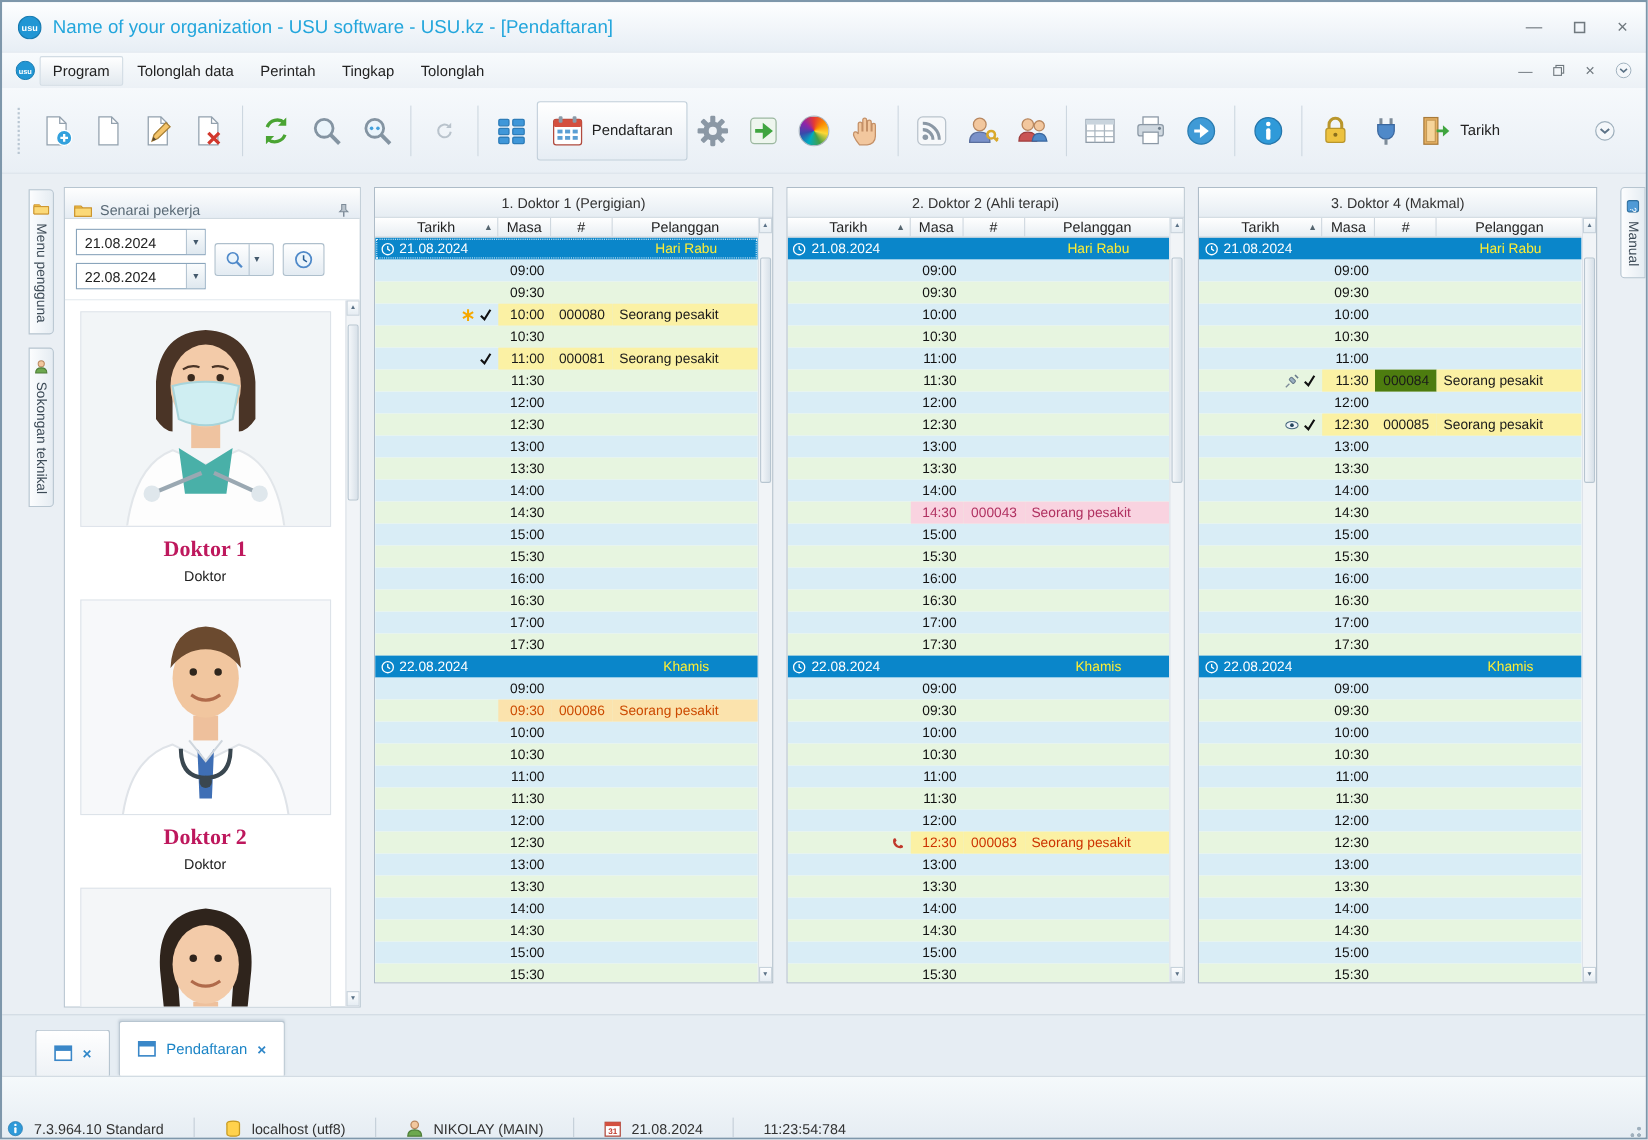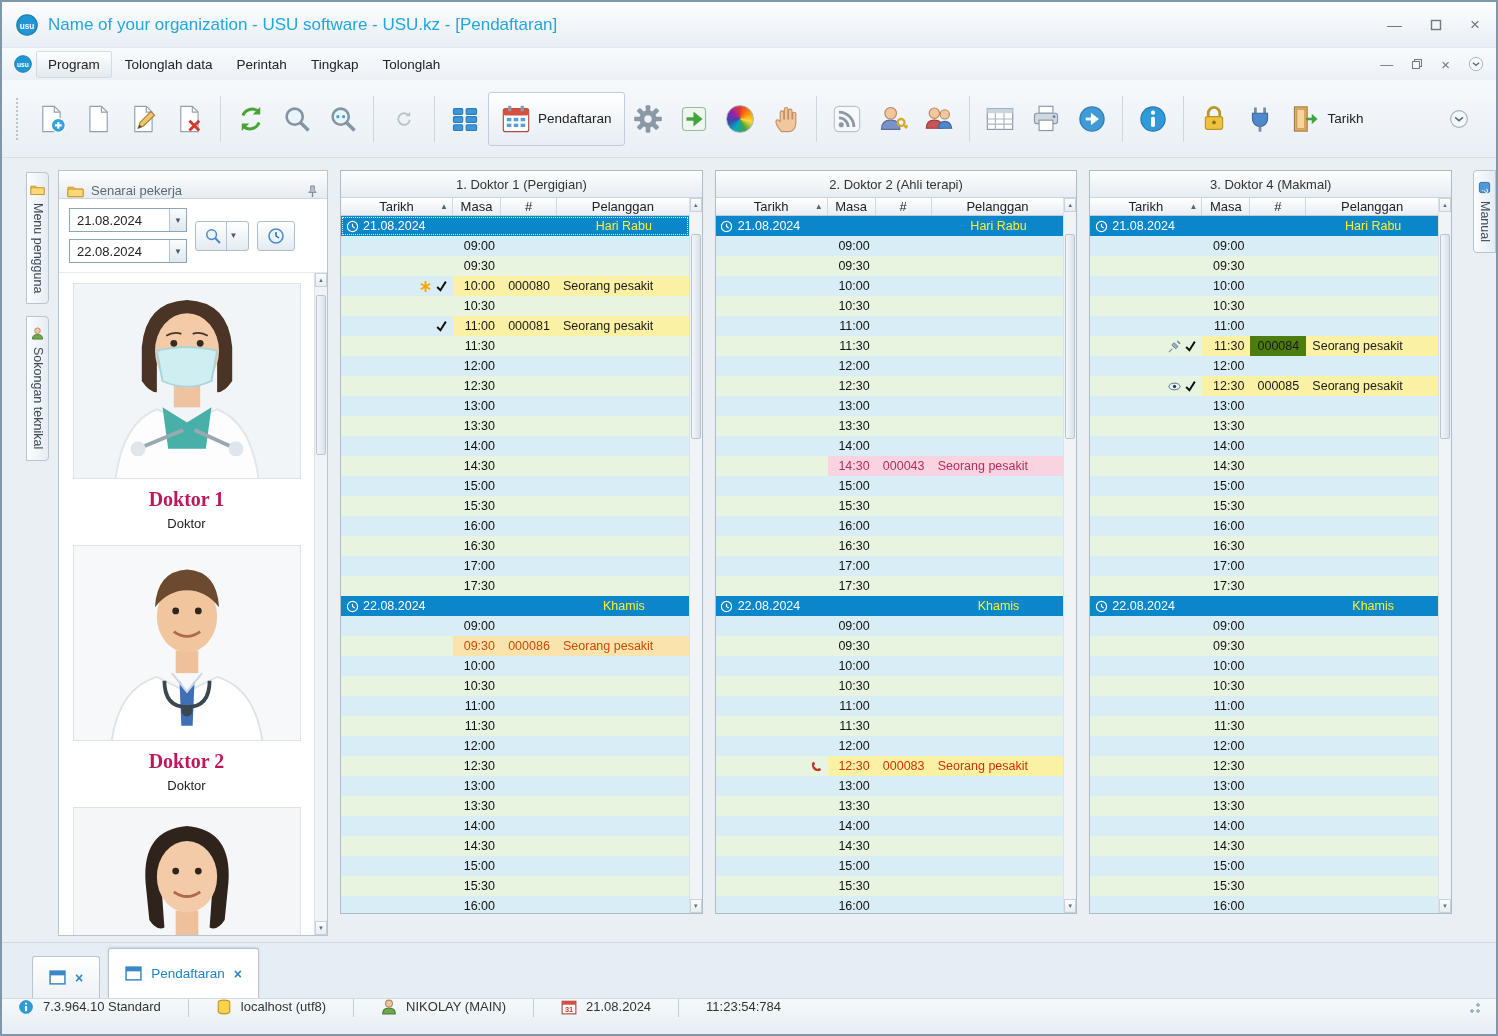--- a/index.html
+++ b/index.html
@@ -90,21 +90,21 @@
 .day-sp{width:104px}
 .day-name{flex:1;text-align:center;color:#ffee33}
 
 .bottomtabs{height:56px;flex:none;display:flex;align-items:flex-end;gap:8px;padding:0 0 0 30px;background:#e6edf3;border-top:1px solid #cfd9e1}
 .btab{height:42px;display:flex;align-items:center;gap:9px;padding:0 16px;background:linear-gradient(#ffffff,#eef2f6);border:1px solid #b7c5d0;border-bottom:none;border-radius:3px 3px 0 0}
 .btab.active{height:50px;background:#fff;box-shadow:0 -1px 2px rgba(120,140,160,.25)}
 .btab svg{width:17px;height:15px}
 .btab-label{color:#1b84c6;font-size:13.5px}
 .btab-x{color:#2e86c8;font-weight:bold;font-size:14px}
 
-.statusbar{height:36px;flex:none;display:flex;align-items:flex-start;gap:9px;padding:0 16px;background:linear-gradient(#f5f9fb,#e6edf3);border-top:1px solid #d0dae2;color:#333;font-size:13px}
+.statusbar{height:56px;flex:none;display:flex;align-items:flex-end;gap:9px;padding:0 4px;background:linear-gradient(#f5f9fb,#e6edf3);border-top:1px solid #d0dae2;color:#333;font-size:13px}
 .sb-ic svg{width:16px;height:16px}
 .sb-sep{width:1px;height:18px;background:#c3ced7;margin:0 18px}
 .sb-grip{margin-left:auto;width:14px;height:14px;background:
  radial-gradient(circle at 12px 12px,#9fb0bd 1.5px,transparent 2px),
  radial-gradient(circle at 12px 6px,#9fb0bd 1.5px,transparent 2px),
  radial-gradient(circle at 6px 12px,#9fb0bd 1.5px,transparent 2px)}
 </style>
 </head>
 <body>
 

